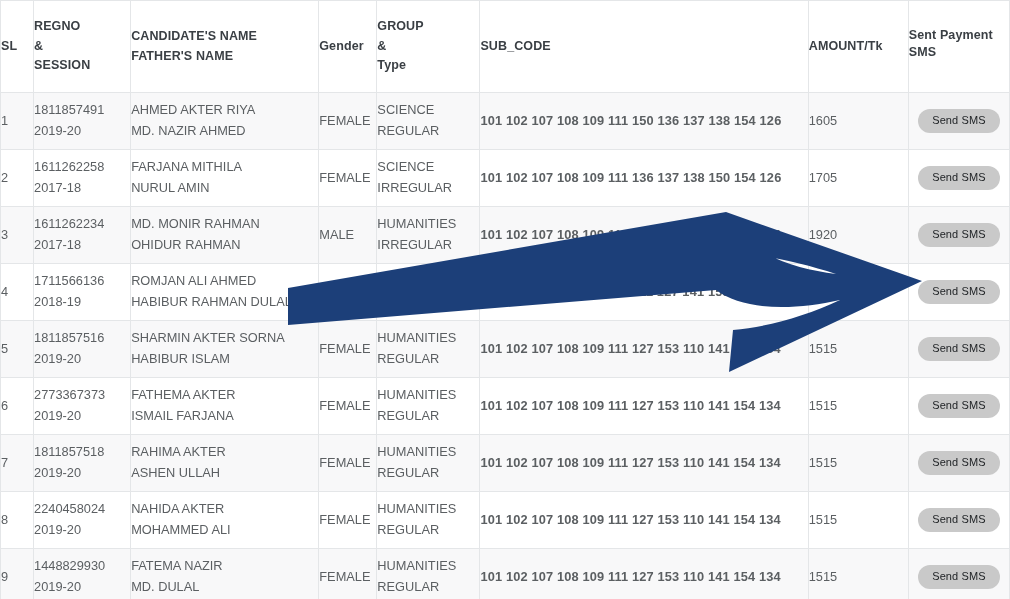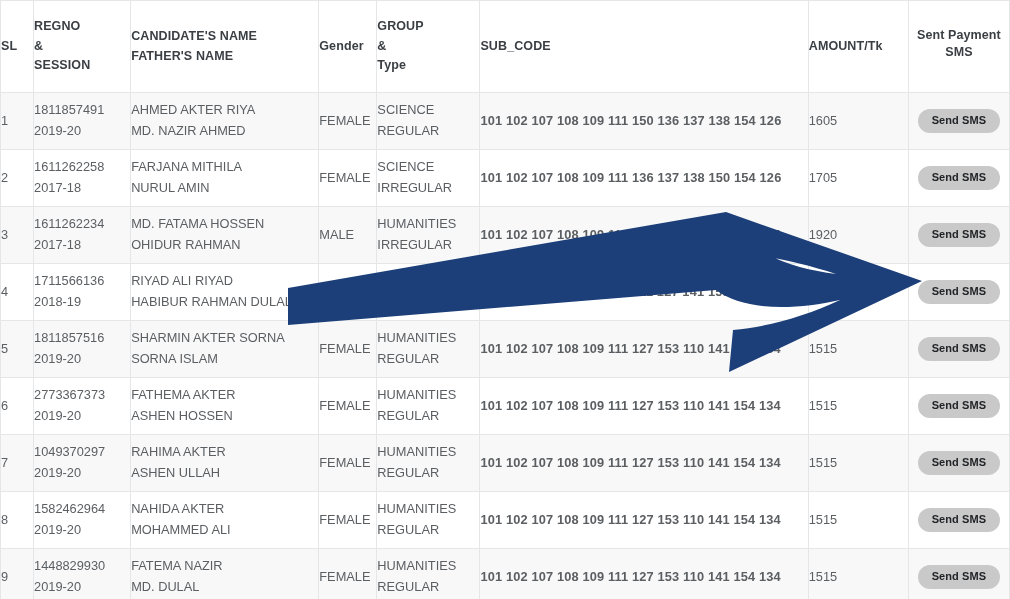--- a/index.html
+++ b/index.html
@@ -42,21 +42,21 @@
     font-weight: bold;
     font-size: 12.5px;
     text-align: left;
     vertical-align: bottom;
     height: 85px;
     padding: 6px 9px 10px 9px;
     line-height: 1.55;
     letter-spacing: .1px;
   }
   thead th.center {
-    text-align: center;
+    text-align: left;
     vertical-align: middle;
     line-height: 1.3;
     padding-bottom: 6px;
   }
   thead th .hdr-line { display: block; white-space: nowrap; }
 
   
   tbody td {
     height: 56px;
     padding: 8px 9px;
@@ -82,21 +82,21 @@
   col.c-group   { width: 103px; }
   col.c-sub     { width: 328px; }
   col.c-amount  { width: 100px; }
   col.c-sms     { width: 101px; }
 
   
   .sms-btn {
     display: inline-block;
     background: #c9c9c9;
     color: #222528;
-    font-weight: bold;
+    font-weight: normal;
     font-size: 11px;
     letter-spacing: .1px;
     border: none;
     border-radius: 14px;
     padding: 6px 14px 7px 14px;
     line-height: 1;
     cursor: pointer;
     font-family: "Liberation Sans", sans-serif;
     white-space: nowrap;
   }
@@ -200,112 +200,112 @@
           <td><span>1705</span></td>
           <td class="sms"><button class="sms-btn">Send SMS</button></td>
         </tr>
         <tr class="odd">
           <td class="sl"><span>3</span></td>
           <td class="stack">
             <span>1611262234</span>
             <span>2017-18</span>
           </td>
           <td class="stack">
-            <span>MD. FATAMA HOSSEN</span>
+            <span>MD. MONIR RAHMAN</span>
             <span>OHIDUR RAHMAN</span>
           </td>
           <td><span>MALE</span></td>
           <td class="stack">
             <span>HUMANITIES</span>
             <span>IRREGULAR</span>
           </td>
           <td class="subcode"><span>101 102 107 108 109 111 153 110 140 127 154 134</span></td>
           <td><span>1920</span></td>
           <td class="sms"><button class="sms-btn">Send SMS</button></td>
         </tr>
         <tr class="even">
           <td class="sl"><span>4</span></td>
           <td class="stack">
             <span>1711566136</span>
             <span>2018-19</span>
           </td>
           <td class="stack">
-            <span>RIYAD ALI RIYAD</span>
+            <span>ROMJAN ALI AHMED</span>
             <span>HABIBUR RAHMAN DULAL</span>
           </td>
           <td><span>MALE</span></td>
           <td class="stack">
             <span>HUMANITIES</span>
             <span>IRREGULAR</span>
           </td>
           <td class="subcode"><span>101 102 107 108 109 110 111 127 141 153 154 134</span></td>
           <td><span></span></td>
           <td class="sms"><button class="sms-btn">Send SMS</button></td>
         </tr>
         <tr class="odd">
           <td class="sl"><span>5</span></td>
           <td class="stack">
             <span>1811857516</span>
             <span>2019-20</span>
           </td>
           <td class="stack">
             <span>SHARMIN AKTER SORNA</span>
-            <span>SORNA ISLAM</span>
+            <span>HABIBUR ISLAM</span>
           </td>
           <td><span>FEMALE</span></td>
           <td class="stack">
             <span>HUMANITIES</span>
             <span>REGULAR</span>
           </td>
           <td class="subcode"><span>101 102 107 108 109 111 127 153 110 141 154 134</span></td>
           <td><span>1515</span></td>
           <td class="sms"><button class="sms-btn">Send SMS</button></td>
         </tr>
         <tr class="even">
           <td class="sl"><span>6</span></td>
           <td class="stack">
             <span>2773367373</span>
             <span>2019-20</span>
           </td>
           <td class="stack">
             <span>FATHEMA AKTER</span>
-            <span>ASHEN HOSSEN</span>
+            <span>ISMAIL FARJANA</span>
           </td>
           <td><span>FEMALE</span></td>
           <td class="stack">
             <span>HUMANITIES</span>
             <span>REGULAR</span>
           </td>
           <td class="subcode"><span>101 102 107 108 109 111 127 153 110 141 154 134</span></td>
           <td><span>1515</span></td>
           <td class="sms"><button class="sms-btn">Send SMS</button></td>
         </tr>
         <tr class="odd">
           <td class="sl"><span>7</span></td>
           <td class="stack">
-            <span>1049370297</span>
+            <span>1811857518</span>
             <span>2019-20</span>
           </td>
           <td class="stack">
             <span>RAHIMA AKTER</span>
             <span>ASHEN ULLAH</span>
           </td>
           <td><span>FEMALE</span></td>
           <td class="stack">
             <span>HUMANITIES</span>
             <span>REGULAR</span>
           </td>
           <td class="subcode"><span>101 102 107 108 109 111 127 153 110 141 154 134</span></td>
           <td><span>1515</span></td>
           <td class="sms"><button class="sms-btn">Send SMS</button></td>
         </tr>
         <tr class="even">
           <td class="sl"><span>8</span></td>
           <td class="stack">
-            <span>1582462964</span>
+            <span>2240458024</span>
             <span>2019-20</span>
           </td>
           <td class="stack">
             <span>NAHIDA AKTER</span>
             <span>MOHAMMED ALI</span>
           </td>
           <td><span>FEMALE</span></td>
           <td class="stack">
             <span>HUMANITIES</span>
             <span>REGULAR</span>

